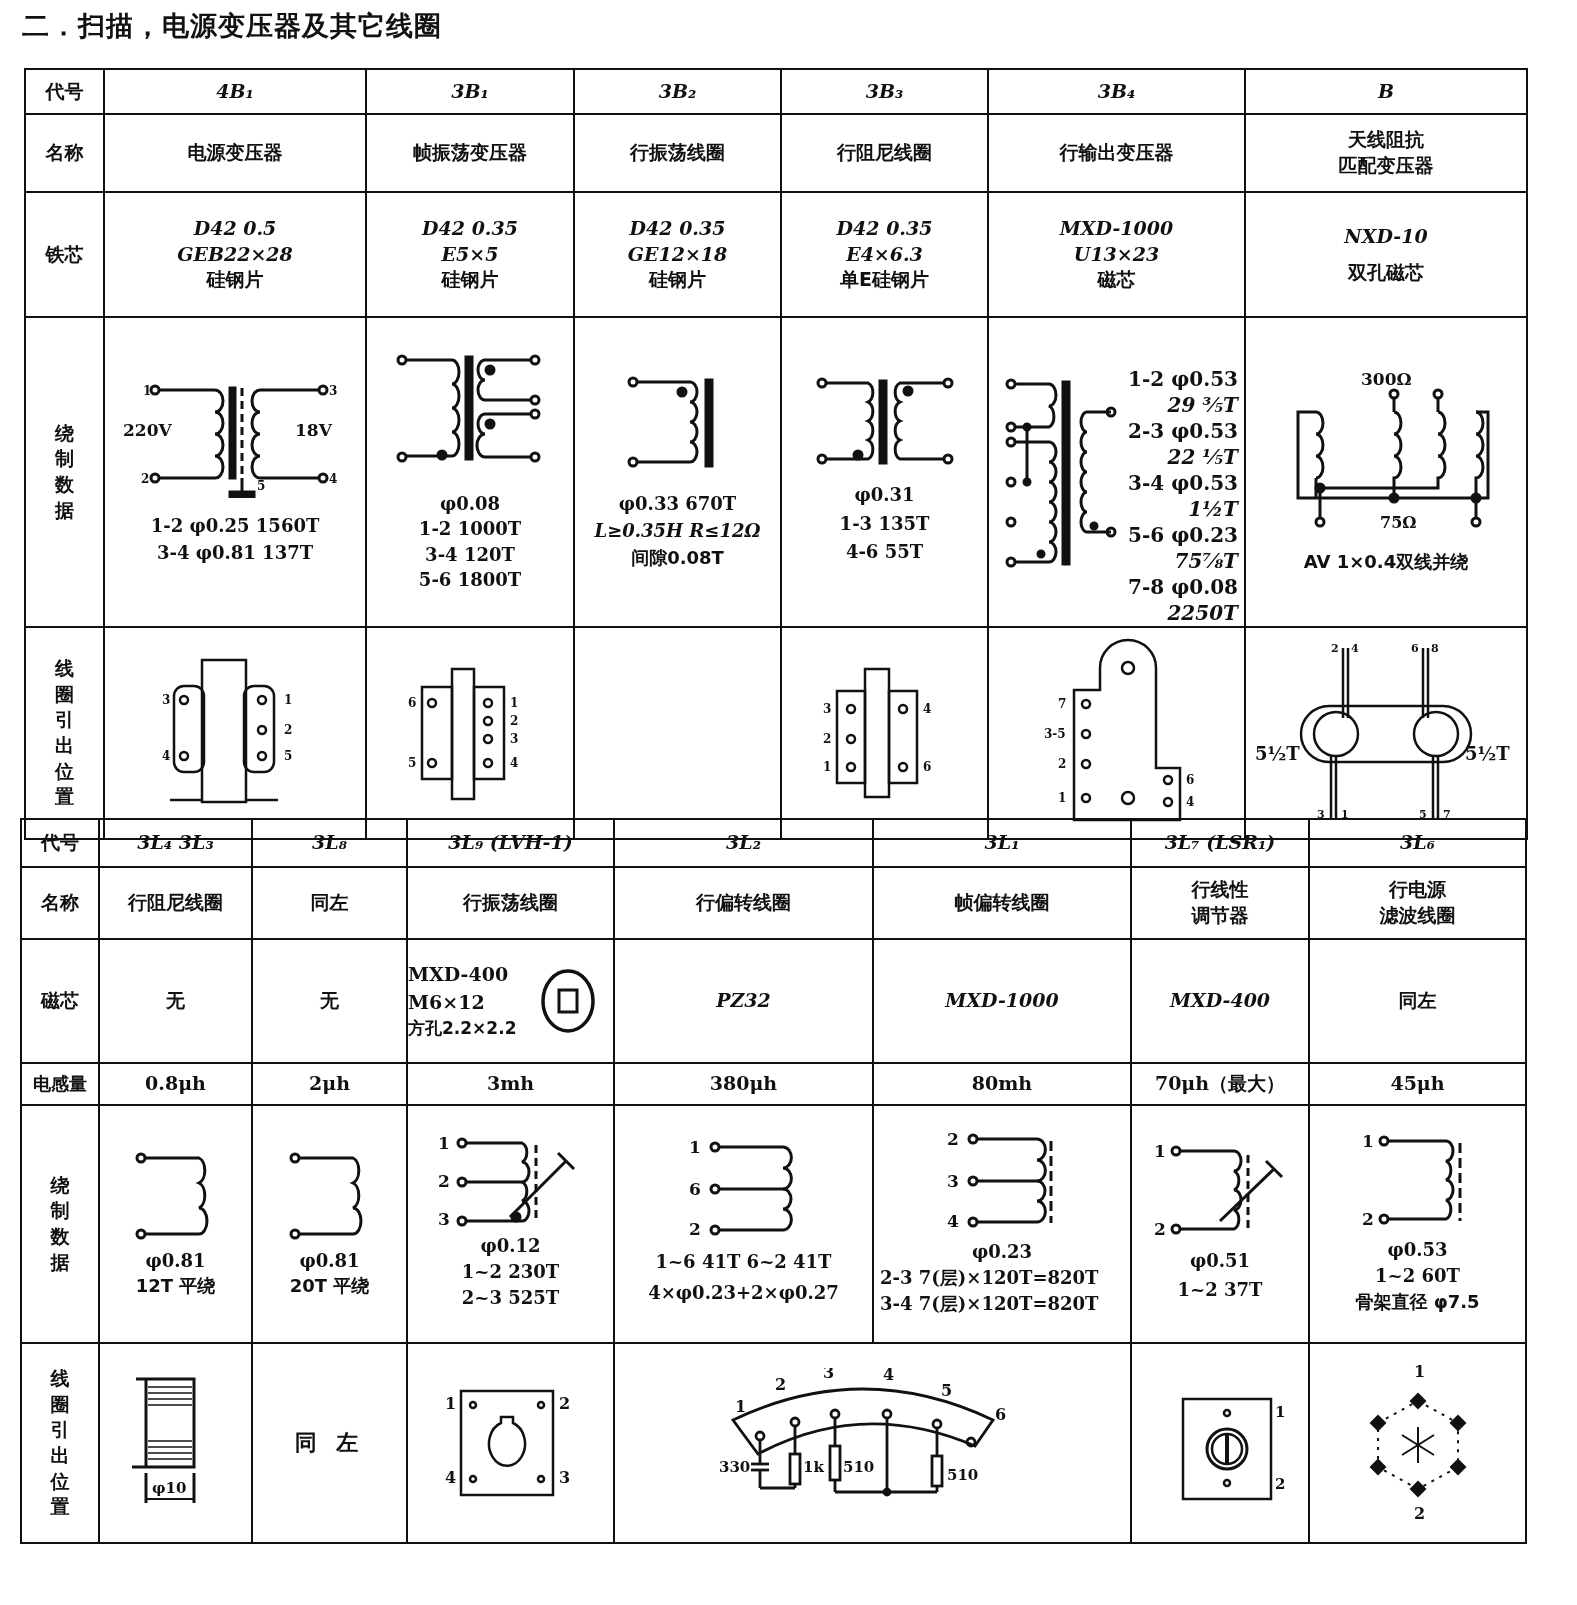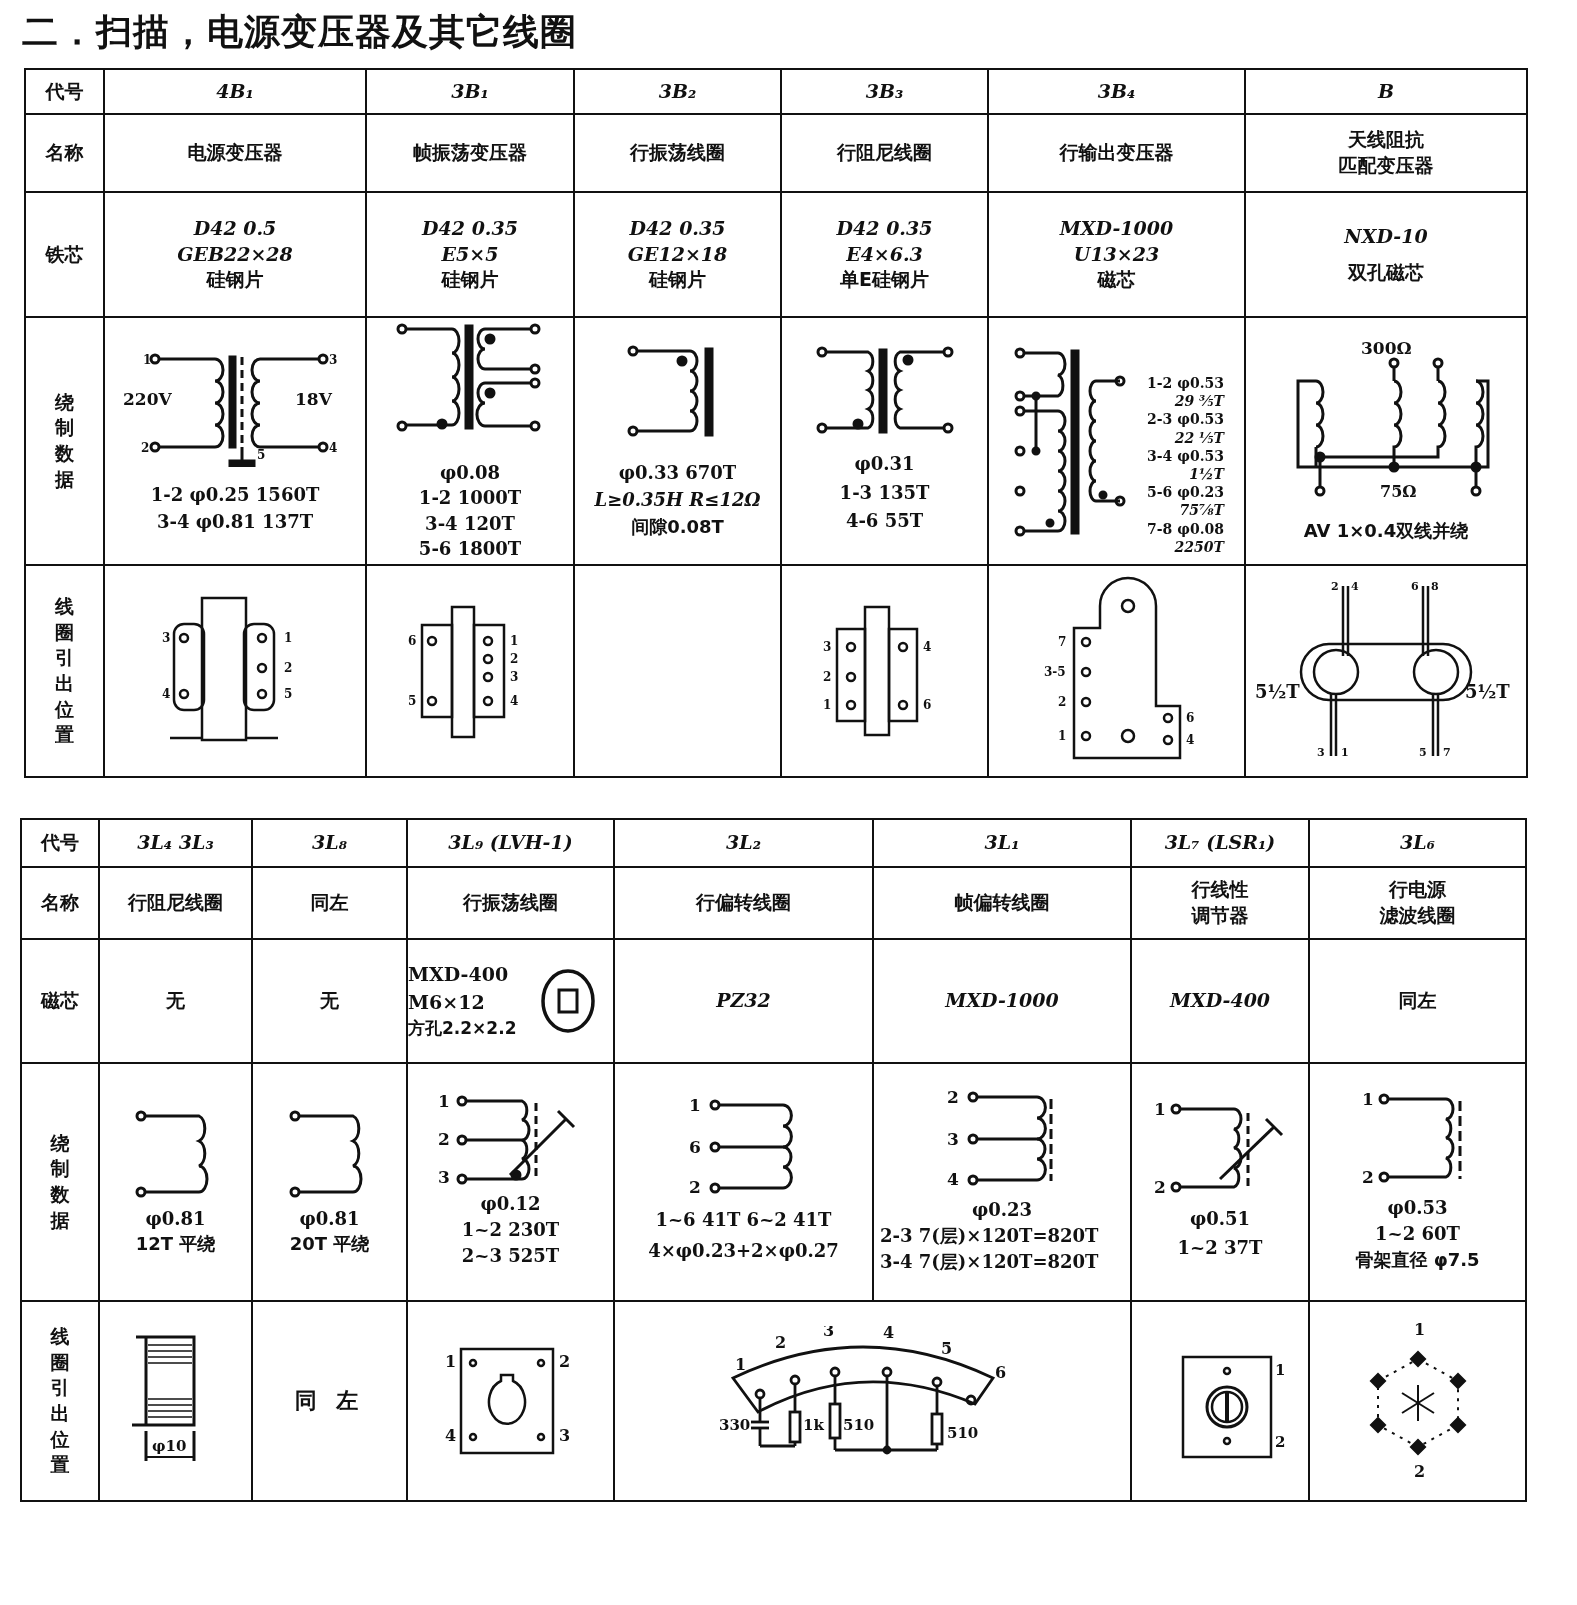--- a/index.html
+++ b/index.html
@@ -1,30 +1,30 @@
 <!DOCTYPE html>
 <html><head>
 <meta charset="utf-8">
 <style>
   html,body{margin:0;padding:0;background:#fff;}
   body{width:1577px;height:1605px;position:relative;overflow:hidden;
        font-family:"DejaVu Serif","Liberation Serif",serif;color:#111;}
-  .title{position:absolute;left:22px;top:8px;font-size:36px;font-weight:bold;
+  .title{position:absolute;left:22px;top:8px;font-size:27px;font-weight:bold;
          font-family:"DejaVu Sans","Liberation Sans",sans-serif;letter-spacing:1px;}
   table.t{position:absolute;border-collapse:collapse;table-layout:fixed;}
   table.t td{border:2.5px solid #111;text-align:center;vertical-align:middle;padding:0;
              font-weight:bold;font-size:19px;line-height:1.35;}
   td.hdr{font-family:"DejaVu Sans","Liberation Sans",sans-serif;font-size:20px;}
   td.vhdr{font-family:"DejaVu Sans","Liberation Sans",sans-serif;font-size:21px;line-height:1.45;}
   .cjk{font-family:"DejaVu Sans","Liberation Sans",sans-serif;}
   .it{font-style:italic;}
   .lines div{white-space:nowrap;}
   svg{display:block;margin:0 auto;}
   .specs{font-size:18px;line-height:1.5;}
-  .specs.right{text-align:right;padding-right:20px;font-size:14px;line-height:1.3;margin-top:48px;}
+  .specs.right{text-align:right;padding-right:6px;font-size:20px;line-height:1.3;margin-top:48px;}
 </style>
 </head>
 <body>
 
 <div class="title">二．扫描，电源变压器及其它线圈</div>
 
 <table class="t" style="left:24px;top:68px;width:1502px;">
   <colgroup>
     <col style="width:79px">
       <col style="width:262px">
@@ -407,20 +407,30 @@
         <svg width="58" height="66" viewBox="0 0 58 66" fill="none" stroke="#111" stroke-width="3.5">
           <ellipse cx="29" cy="33" rx="25" ry="30"></ellipse>
               <rect x="20" y="22" width="18" height="22" stroke-width="3"></rect>
         </svg>
       </div>
     </td>
     <td class="it">PZ32</td>
     <td class="it">MXD-1000</td>
     <td class="it">MXD-400</td>
     <td class="cjk">同左</td>
+  </tr>
+  <tr style="height:42px">
+    <td class="hdr" style="font-size:18px">电感量</td>
+    <td>0.8μh</td>
+    <td>2μh</td>
+    <td>3mh</td>
+    <td>380μh</td>
+    <td>80mh</td>
+    <td>70μh（最大）</td>
+    <td>45μh</td>
   </tr>
   <tr style="height:238px">
     <td class="vhdr" style="white-space:pre-line">绕
 制
 数
 据</td>
     <td>
       <svg width="90" height="92" viewBox="0 0 90 92" fill="none" stroke="#111" stroke-width="3">
         <circle cx="10" cy="8" r="4"></circle>
             <circle cx="10" cy="84" r="4"></circle>

